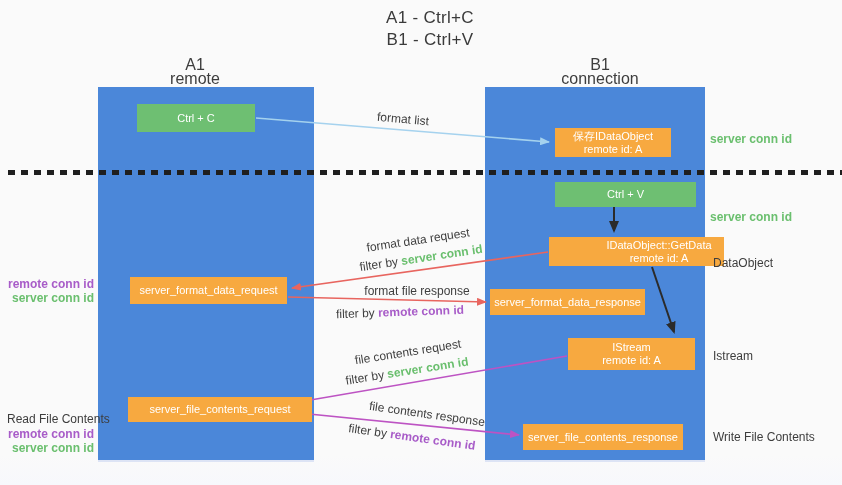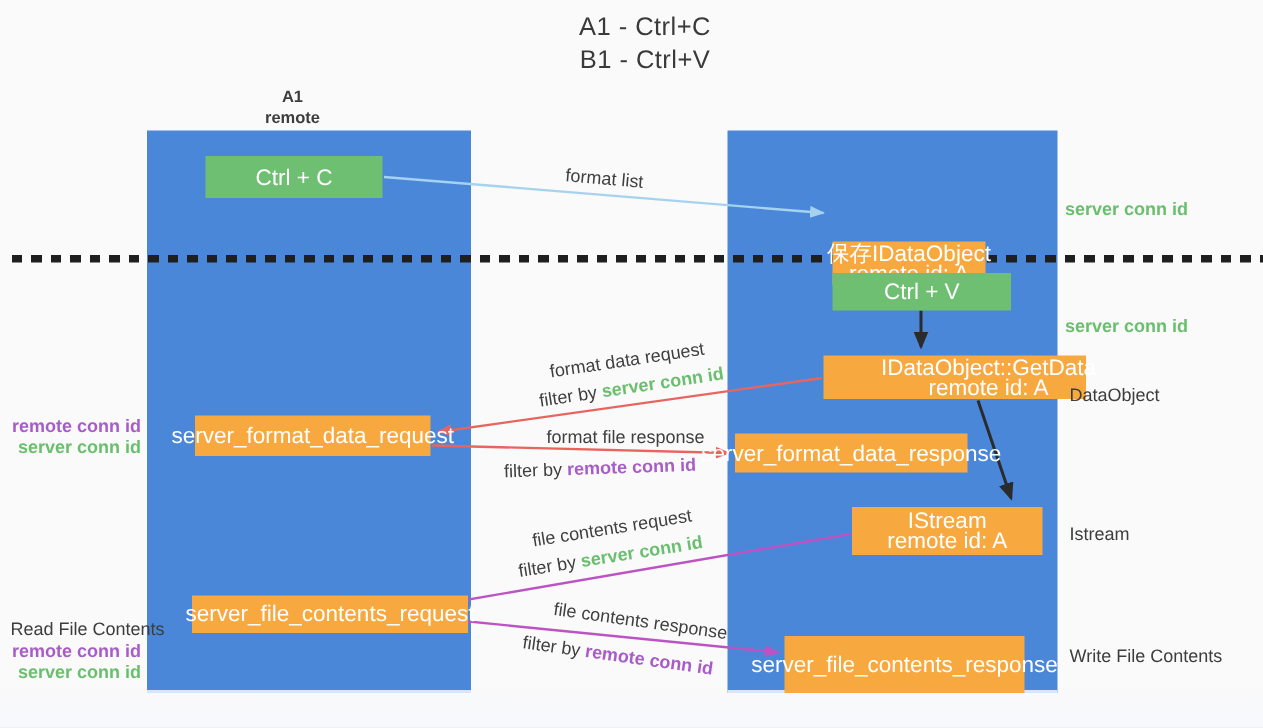--- a/index.html
+++ b/index.html
@@ -1,26 +1,26 @@
 <!DOCTYPE html>
 <html><head>
 <meta charset="utf-8">
 <style>
   html,body{margin:0;padding:0;}
   body{font-family:"Liberation Sans","DejaVu Sans",sans-serif;background:#e9e9e9;}
   .canvas{position:relative;width:842px;height:485px;background:#fafafa;overflow:hidden;
           background:linear-gradient(to bottom,#fafafa 0 455px,#f7f8fc 485px);}
   .title{position:absolute;left:300px;top:7px;width:260px;text-align:center;
          font-size:17px;line-height:22px;color:#3a3a3a;letter-spacing:.3px;}
-  .ll-header{position:absolute;width:140px;text-align:center;font-size:11px;line-height:14px;color:#3d3d3d;font-weight:bold;}
+  .ll-header{position:absolute;width:140px;text-align:center;font-size:16px;line-height:14px;color:#3d3d3d;}
   .lifeline{position:absolute;top:87px;height:373px;background:#4b87d9;border-bottom:2px solid #dde4f5;}
   .dashline{position:absolute;left:8px;top:170px;width:834px;height:5px;
             background:repeating-linear-gradient(90deg,#1f1f1f 0 7px,transparent 7px 13px);}
   .node{position:absolute;display:flex;flex-direction:column;align-items:center;justify-content:center;
-        color:#fff;font-size:15px;line-height:13px;text-align:left;white-space:nowrap;}
+        color:#fff;font-size:11px;line-height:13px;text-align:left;white-space:nowrap;}
   .green-box{background:#6ebf72;}
   .orange-box{background:#f7a940;}
   svg.wires{position:absolute;left:0;top:0;pointer-events:none;}
   .alabel{position:absolute;font-size:12px;color:#3f3f3f;white-space:nowrap;
           transform:translate(-50%,-50%) rotate(var(--r,0deg));}
   .k-green{color:#6abf6e;font-weight:700;}
   .k-purple{color:#a85cc8;font-weight:700;}
   .side{position:absolute;font-size:12px;color:#3d3d3d;white-space:nowrap;}
   .side.green{color:#6abf6e;font-weight:700;}
   .left-block{position:absolute;left:0;width:94px;text-align:right;font-size:12px;font-weight:700;line-height:14px;white-space:nowrap;}
@@ -31,20 +31,24 @@
 <div class="canvas">
 
   <div class="title">
     <div>A1 - Ctrl+C</div>
     <div>B1 - Ctrl+V</div>
   </div>
 
   <div class="ll-header" style="left:125px;top:58px;">
     <div>A1</div>
     <div>remote</div>
+  </div>
+  <div class="ll-header" style="left:530px;top:58px;">
+    <div>B1</div>
+    <div>connection</div>
   </div>
 
   <div class="lifeline" style="left:98px;width:216px;"></div>
   <div class="lifeline" style="left:485px;width:220px;"></div>
 
   <div class="dashline"></div>
 
   <svg class="wires" width="842" height="485" viewBox="0 0 842 485">
     <defs>
       <marker id="m-blue" markerUnits="userSpaceOnUse" markerWidth="10" markerHeight="8" refX="9" refY="4" orient="auto">
@@ -66,26 +70,26 @@
     <line x1="288" y1="297" x2="486" y2="302" stroke="#e8655f" stroke-width="1.6" marker-end="url(#m-red)"></line>
     <line x1="652" y1="267" x2="674" y2="332" stroke="#2b2b2b" stroke-width="2" marker-end="url(#m-black)"></line>
     <line x1="567" y1="356" x2="293" y2="403" stroke="#bd53c3" stroke-width="1.6" marker-end="url(#m-purple)"></line>
     <line x1="289" y1="412" x2="519" y2="435" stroke="#bd53c3" stroke-width="1.6" marker-end="url(#m-purple)"></line>
   </svg>
 
   <div class="node green-box" style="left:137px;top:104px;width:118px;height:28px;">
     <span>Ctrl + C</span>
   </div>
 
-  <div class="node orange-box" style="left:555px;top:128px;width:102px;height:29px;margin-top:33px;">
+  <div class="node orange-box" style="left:555px;top:128px;width:116px;height:29px;">
     <span>保存IDataObject</span>
     <span>remote id: A</span>
   </div>
 
-  <div class="node green-box" style="left:555px;top:182px;width:119px;height:25px;">
+  <div class="node green-box" style="left:555px;top:182px;width:141px;height:25px;">
     <span>Ctrl + V</span>
   </div>
 
   <div class="node orange-box" style="left:549px;top:237px;width:130px;height:29px;padding-left:45px;">
     <span>IDataObject::GetData</span>
     <span>remote id: A</span>
   </div>
 
   <div class="node orange-box" style="left:490px;top:289px;width:155px;height:26px;">
     <span>server_format_data_response</span>
@@ -97,21 +101,21 @@
 
   <div class="node orange-box" style="left:568px;top:338px;width:127px;height:32px;">
     <span>IStream</span>
     <span>remote id: A</span>
   </div>
 
   <div class="node orange-box" style="left:128px;top:397px;width:184px;height:25px;">
     <span>server_file_contents_request</span>
   </div>
 
-  <div class="node orange-box" style="left:523px;top:424px;width:160px;height:38px;">
+  <div class="node orange-box" style="left:523px;top:424px;width:160px;height:26px;">
     <span>server_file_contents_response</span>
   </div>
 
   <div class="alabel" style="left:403px;top:119px;--r:5deg;">format list</div>
 
   <div class="alabel" style="left:418px;top:240px;--r:-8.5deg;">format data request</div>
   <div class="alabel" style="left:421px;top:258px;--r:-8.5deg;">
     <span>filter by</span>
     <span class="k-green">server conn id</span>
   </div>

